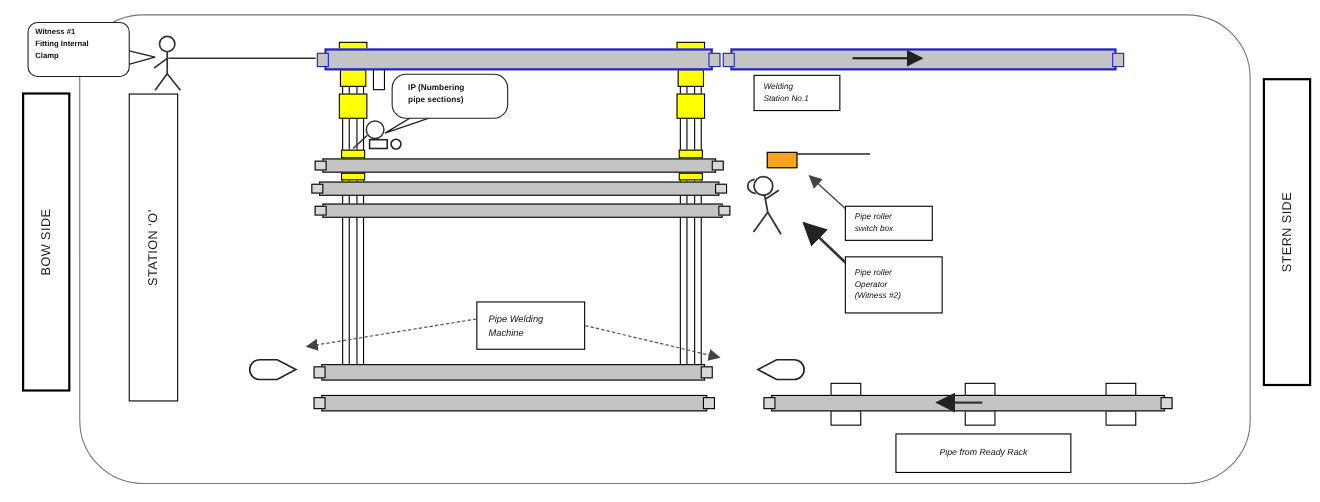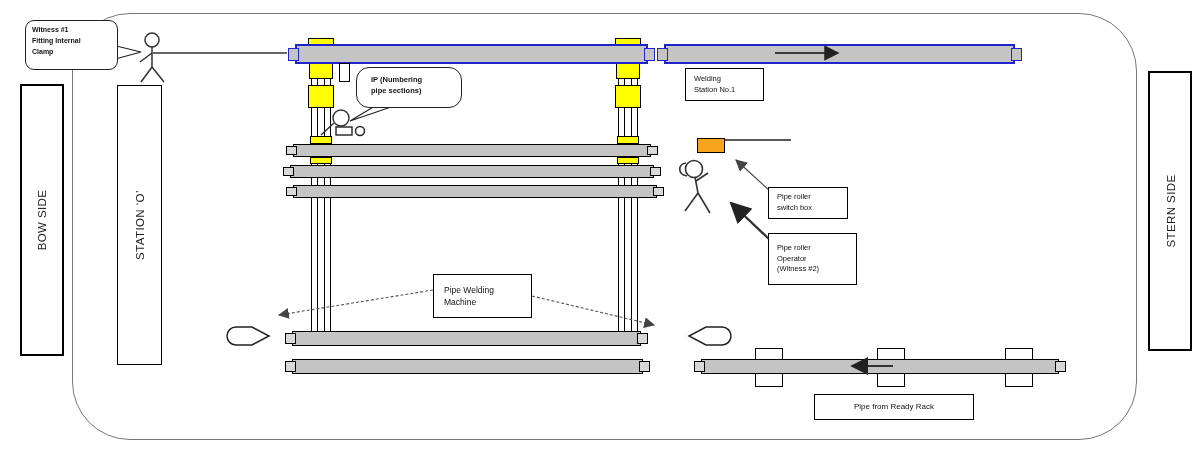--- a/index.html
+++ b/index.html
@@ -47,26 +47,26 @@
   }
   .bar::before { left:-8px; } .bar::after { right:-8px; }
 
   .roller { background:#fff; border:1.3px solid #000; z-index:1; }
 
   #switchbox { left:697px; top:138px; width:28px; height:15px; background:#f7a41d; border:1.4px solid #000; z-index:2; }
   #tagrect { left:339px; top:63px; width:11px; height:19px; background:#fff; border:1.3px solid #000; z-index:2; }
 
   
   .lbl { background:#fff; border:1.4px solid #000; z-index:5; display:flex; align-items:center;
-         font-size:7.5px; line-height:1.45; color:#111; }
+         font-size:7.5px; line-height:1.45; color:#111;font-style:italic; }
   #lbl-welding  { left:685px; top:68px;  width:79px;  height:33px; padding-left:8px; }
   #lbl-switch   { left:768px; top:187px; width:80px;  height:32px; padding-left:8px; }
   #lbl-operator { left:768px; top:233px; width:89px;  height:52px; padding-left:8px; }
   #lbl-facing   { left:433px; top:274px; width:99px;  height:44px; padding-left:10px; font-size:8.5px; }
-  #lbl-ready    { left:814px; top:394px; width:160px; height:26px; justify-content:center; font-size:8px; }
+  #lbl-ready    { left:814px; top:394px; width:160px; height:36px; justify-content:center; font-size:8px; }
 
   
   .callout { background:#fff; border:1.5px solid #222; z-index:5; color:#111; }
   #co-witness { left:25px; top:20px; width:93px; height:50px; border-radius:9px;
                 padding:4px 6px; font-size:7px; font-weight:700; line-height:1.55; }
   #co-ip { left:356px; top:67px; width:106px; height:41px; border-radius:13px;
            padding:6px 0 16px 14px; font-size:7.5px; font-weight:600; line-height:1.5; }
 
   #overlay { position:absolute; left:0; top:0; z-index:4; pointer-events:none; }
 </style>

